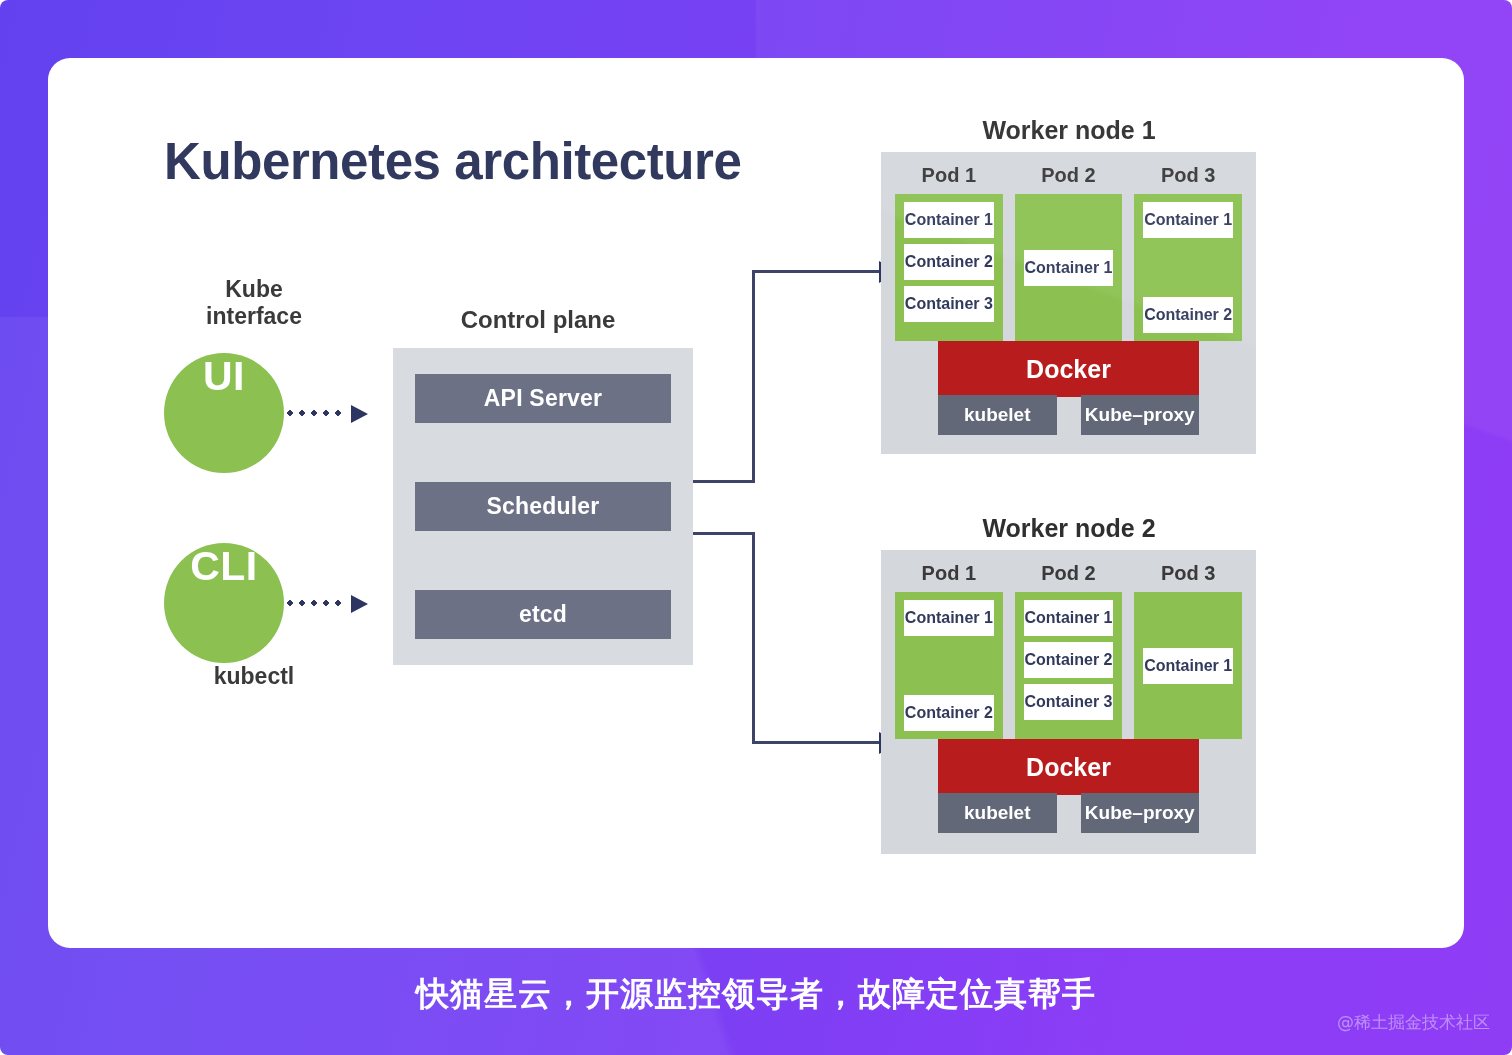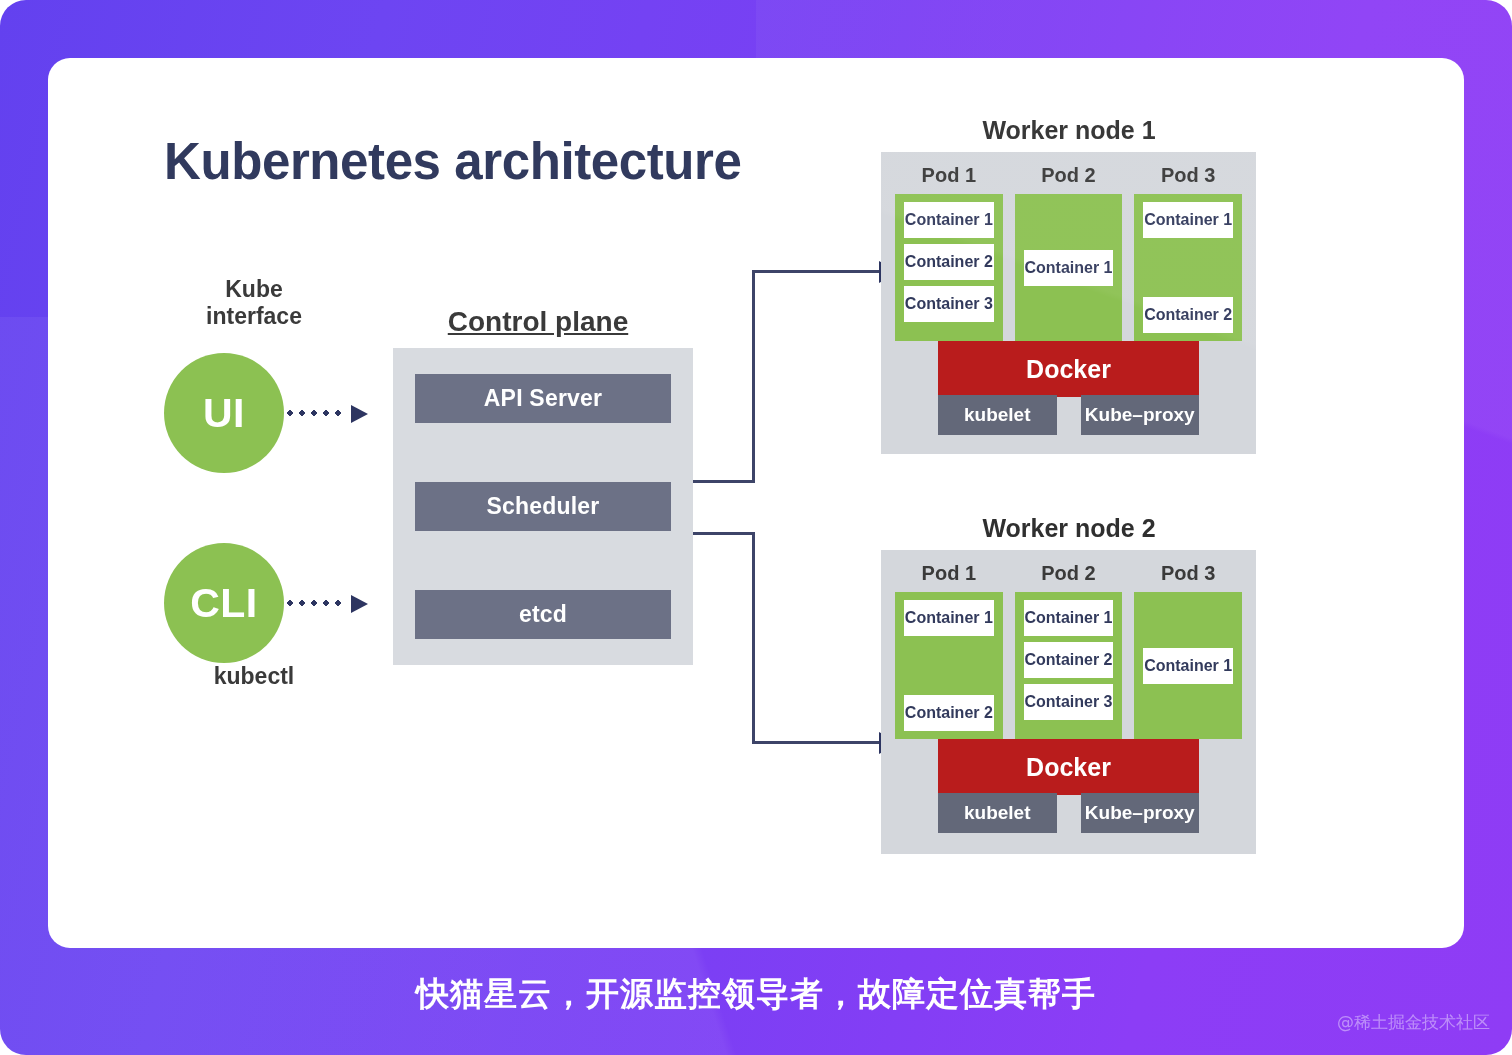--- a/index.html
+++ b/index.html
@@ -10,21 +10,21 @@
     height: 1055px;
     overflow: hidden;
     font-family: "Liberation Sans", "DejaVu Sans", sans-serif;
   }
 
   #root {
     position: relative;
     width: 1512px;
     height: 1055px;
     background: linear-gradient(103deg, #6341ef 0%, #6d45f2 22%, #7b3ff4 52%, #8c3df6 78%, #8f3cf5 100%);
-    border-radius: 26px;
+    border-radius: 8px;
     overflow: hidden;
   }
 
   
   #root::before {
     content: "";
     position: absolute;
     left: -14%;
     top: 30%;
     width: 135%;
@@ -98,21 +98,21 @@
   }
 
   .circle {
     position: absolute;
     width: 120px;
     height: 120px;
     border-radius: 50%;
     background: #8cc152;
     color: #ffffff;
     display: flex;
-    align-items: center;
+    align-items: flex-start;
     justify-content: center;
     font-size: 41px;
     font-weight: bold;
     letter-spacing: 0.5px;
   }
   .circle-ui  { left: 116px; top: 295px; }
   .circle-cli { left: 116px; top: 485px; }
 
   
   .dotarrow {
@@ -142,22 +142,21 @@
   }
   .dotarrow-ui  { left: 236px; top: 347px; }
   .dotarrow-cli { left: 236px; top: 537px; }
 
   
   .cp-caption {
     left: 340px;
     top: 248px;
     width: 300px;
     text-align: center;
-    font-size: 28px;
-    text-decoration: underline;
+    font-size: 24px;
   }
   .control-plane {
     position: absolute;
     left: 345px;
     top: 290px;
     width: 300px;
     height: 317px;
     background: #d8dbe0;
     padding: 26px 22px;
     display: flex;

